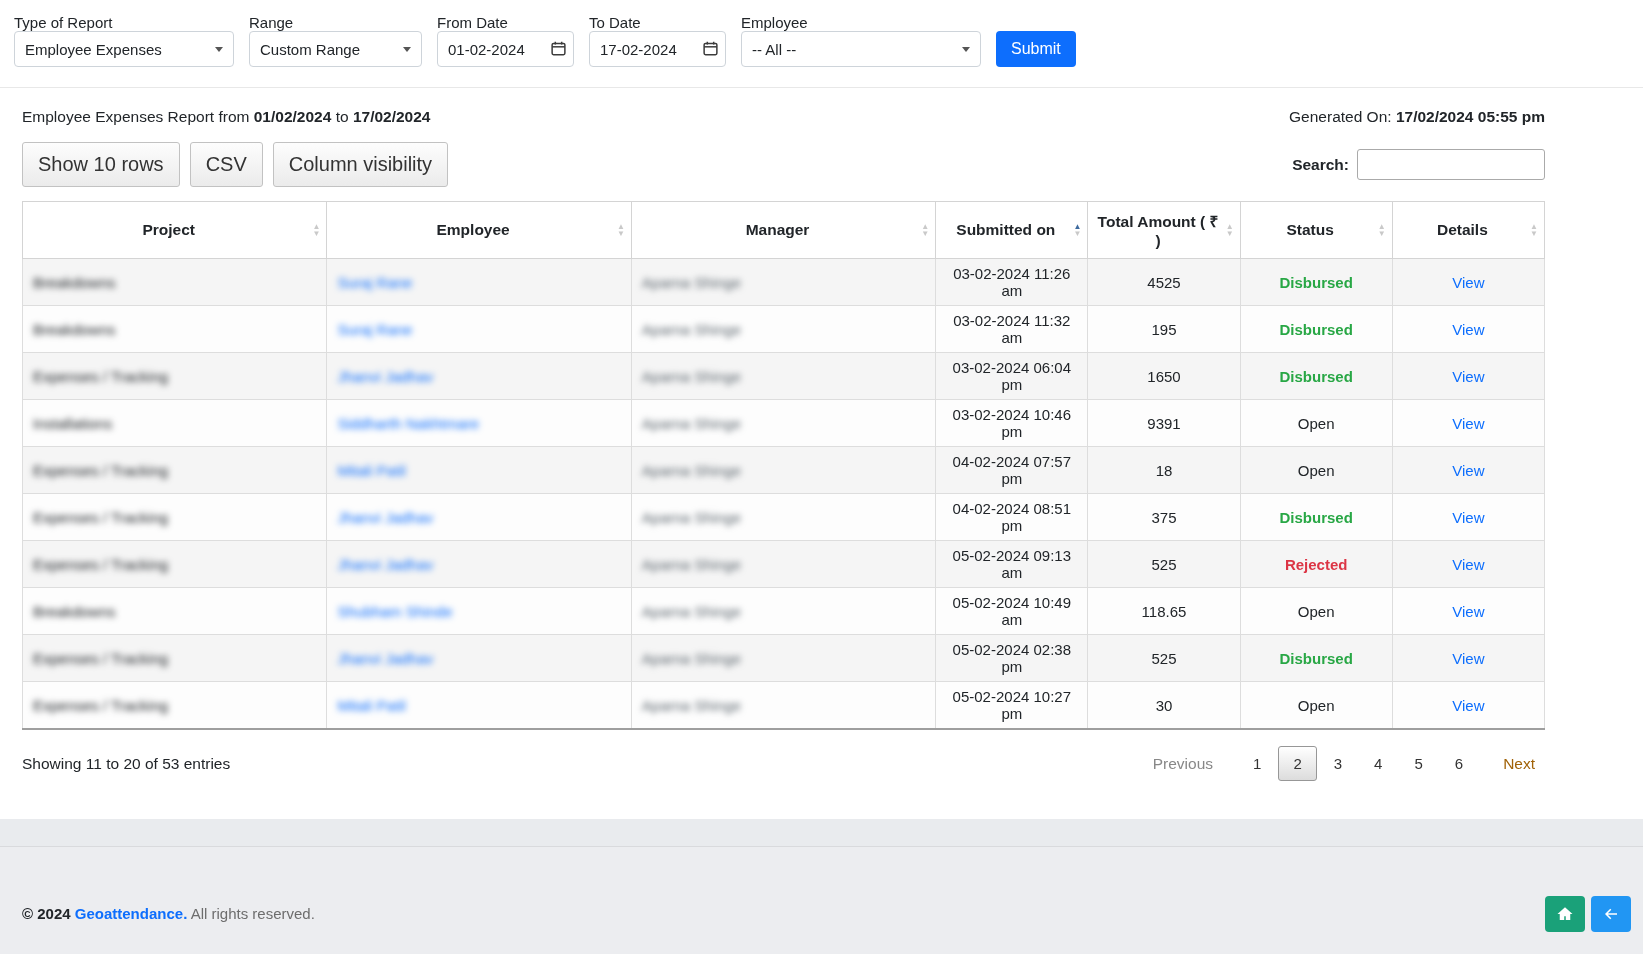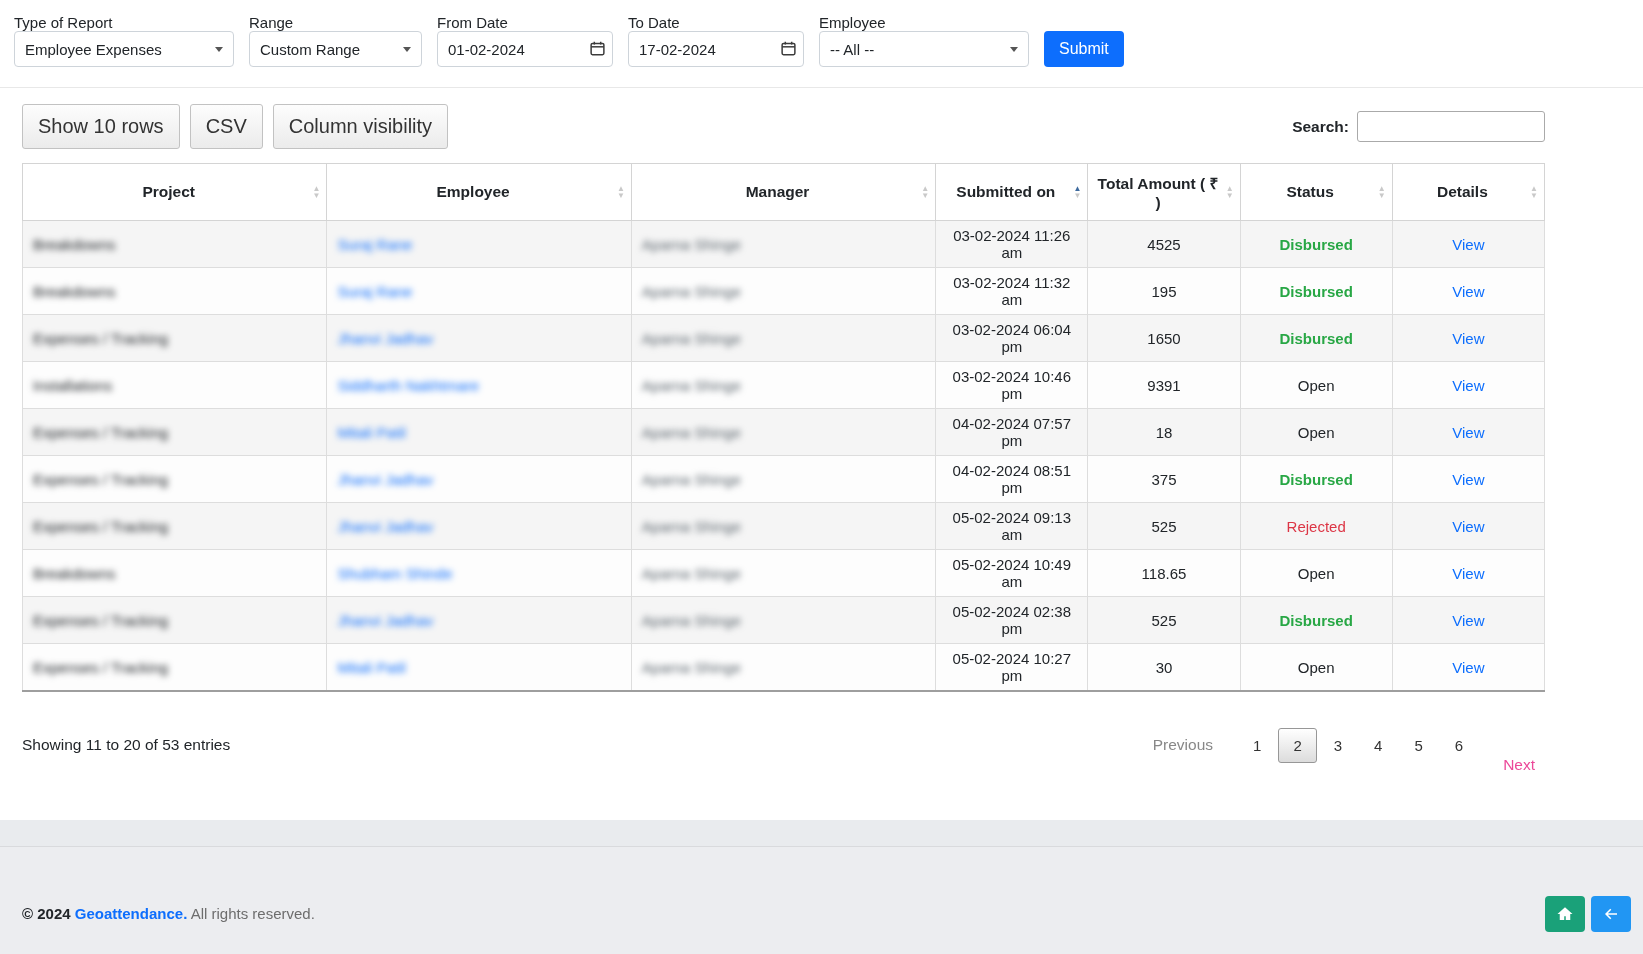--- a/index.html
+++ b/index.html
@@ -27,23 +27,23 @@
     height:36px; border:1px solid #ced4da; border-radius:4px;
     background:#fff; font-size:15px; color:#212529;
     font-family:"Liberation Sans", sans-serif;
   }
   .select-wrap { position:relative; display:inline-block; }
   .select-wrap select { appearance:none; -webkit-appearance:none; padding:0 28px 0 10px; width:100%; cursor:pointer; }
   .select-wrap::after {
     content:''; position:absolute; right:11px; top:16px; pointer-events:none;
     border-left:4.5px solid transparent; border-right:4.5px solid transparent; border-top:5.5px solid #555;
   }
-  .w-report { width:220px; } .w-range { width:173px; } .w-emp { width:210px; }
+  .w-report { width:220px; } .w-range { width:173px; } .w-emp { width:240px; }
   .date-wrap { position:relative; }
-  .date-wrap input { width:176px; padding:0 44px 0 10px; }
+  .date-wrap input { width:137px; padding:0 44px 0 10px; }
   .cal-icon { position:absolute; right:8px; top:10px; color:#3c3c3c; pointer-events:none; }
   .submit-btn {
     height:36px; padding:0 15px; border:none; border-radius:4px;
     background:var(--accent,#0d6efd); color:#fff; font-size:16px; cursor:pointer;
     font-family:"Liberation Sans", sans-serif;
   }
 
   
   .report-section { padding:0 98px 0 22px; }
   .report-head { display:flex; justify-content:space-between; align-items:center; margin-top:20px; font-size:15.5px; }
@@ -77,28 +77,28 @@
   .sort { position:absolute; right:6px; top:50%; transform:translateY(-50%);
           display:flex; flex-direction:column; align-items:center; }
   .sort i { font-style:normal; font-size:8px; line-height:7px; color:#c9c9c9; }
   th.sorted-asc .sort .up { color:#3d6a9e; }
   .col-submitted, .col-amount, .col-status, .col-details { text-align:center; }
   .col-submitted { white-space:pre-line; }
   .col-project { color:#212529; }
   .col-manager { color:#5c666e; }
   .blur { filter:blur(3px); }
   .status-disbursed { color:var(--green,#28a745); font-weight:bold; }
-  .status-rejected  { color:var(--red,#dc3545); font-weight:normal; }
+  .status-rejected  { color:var(--red,#dc3545); font-weight:bold; }
   .status-open { color:#212529; }
 
   
   .table-footer { display:flex; justify-content:space-between; align-items:center; margin-top:16px; font-size:15.5px; }
   .paginate { display:flex; align-items:center; }
   .pg-prev { color:#888; padding:8px 10px; margin-right:14px; cursor:default; }
-  .pg-next { color:#ec4899; padding:8px 10px; margin-left:14px;margin-top:40px; }
+  .pg-next { color:#a16207; padding:8px 10px; margin-left:14px; }
   .page-btn { padding:8px 14px; margin:0 1px; color:#333; border:1px solid transparent; border-radius:3px; font-size:15px; }
   .page-btn.current { border-color:#979797; background:linear-gradient(#ffffff,#dcdcdc); }
 
   
   .filler { flex:1; background:#e9ebee; }
   .page-footer {
     height:108px; background:#ecedf0; border-top:1px solid #d9dadd;
     display:flex; justify-content:space-between; align-items:center;
     padding:26px 12px 0 22px;
   }
@@ -169,20 +169,32 @@
         <select class="control">
           <option>-- All --</option>
         </select>
       </span>
     </div>
     <button class="submit-btn">Submit</button>
   </div>
 
   <div class="report-section">
 
+    <div class="report-head">
+      <div>
+        <span>Employee Expenses Report from</span>
+        <b>01/02/2024</b>
+        <span>to</span>
+        <b>17/02/2024</b>
+      </div>
+      <div>
+        <span>Generated On:</span>
+        <b>17/02/2024 05:55 pm</b>
+      </div>
+    </div>
 
     <div class="toolbar">
       <div class="dt-buttons">
         <button class="dt-btn">Show 10 rows</button>
         <button class="dt-btn">CSV</button>
         <button class="dt-btn">Column visibility</button>
       </div>
       <div class="search-box">
         <span>Search:</span>
         <input value="" style="">

